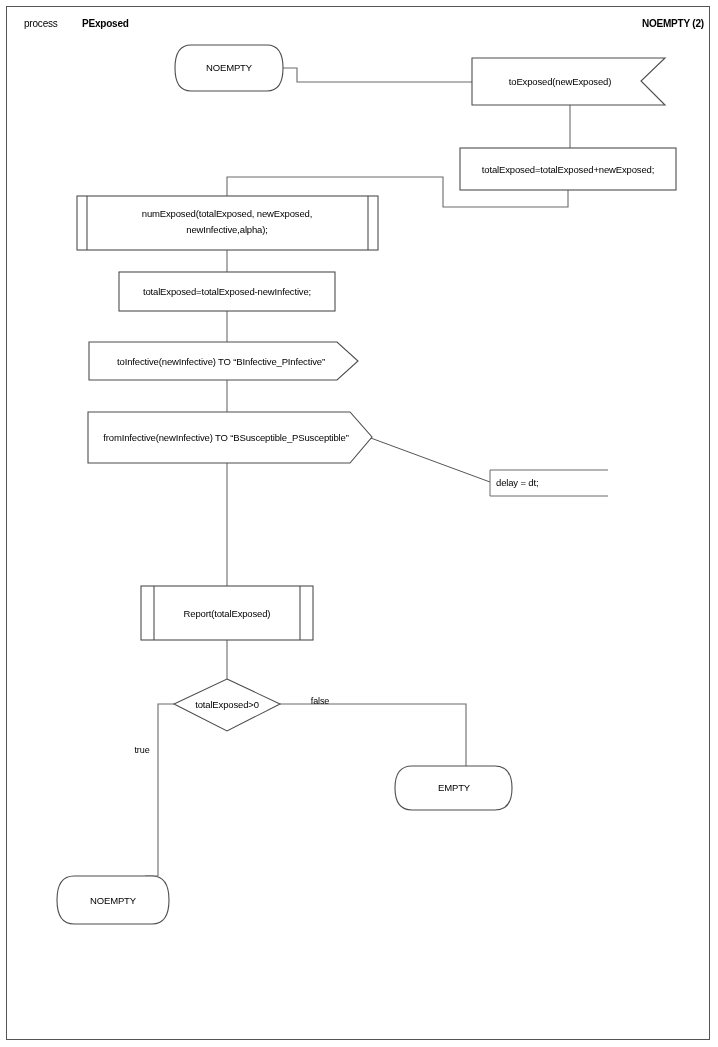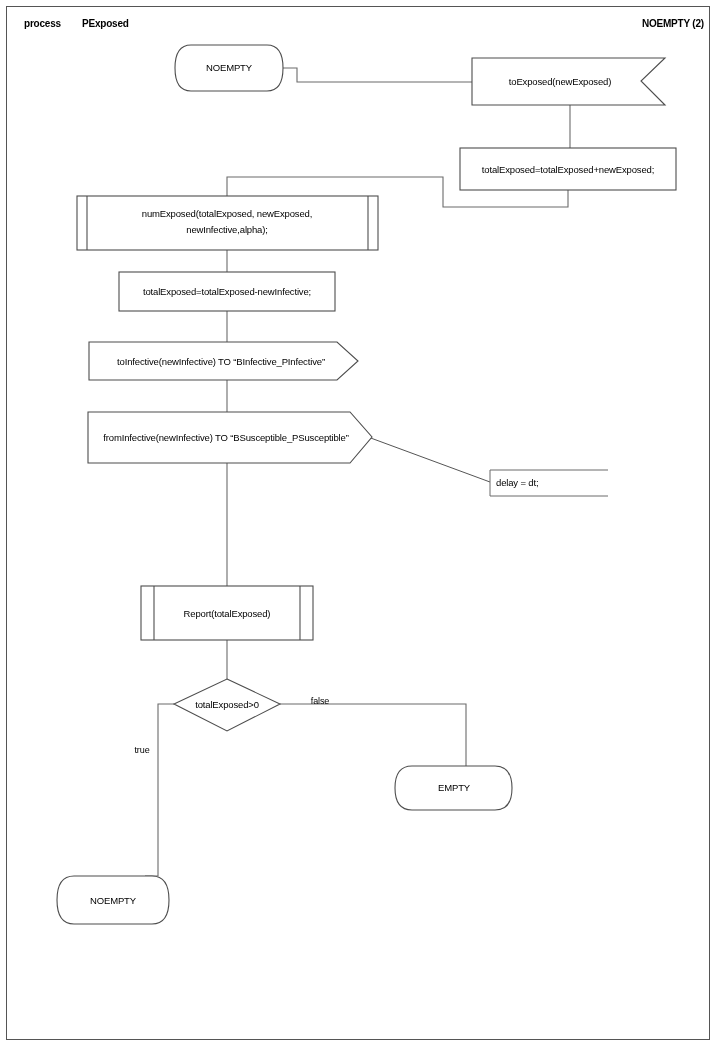--- a/index.html
+++ b/index.html
@@ -30,21 +30,21 @@
   .hdr {
     position: absolute;
     font-size: 10px;
     color: #000000;
     white-space: nowrap;
     font-weight: bold;
   }
   #hdr-process {
     left: 24px;
     top: 18px;
-    font-weight: bold;
+    font-weight: normal;
     letter-spacing: -0.2px;
   }
   #hdr-name {
     left: 82px;
     top: 18px;
     letter-spacing: -0.2px;
   }
   #hdr-right {
     right: 14px;
     top: 18px;

